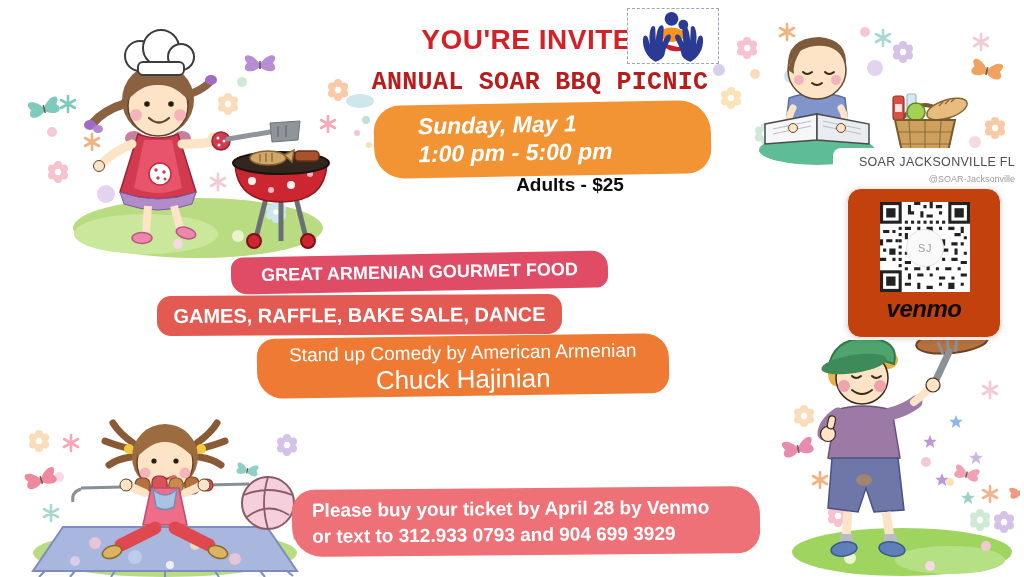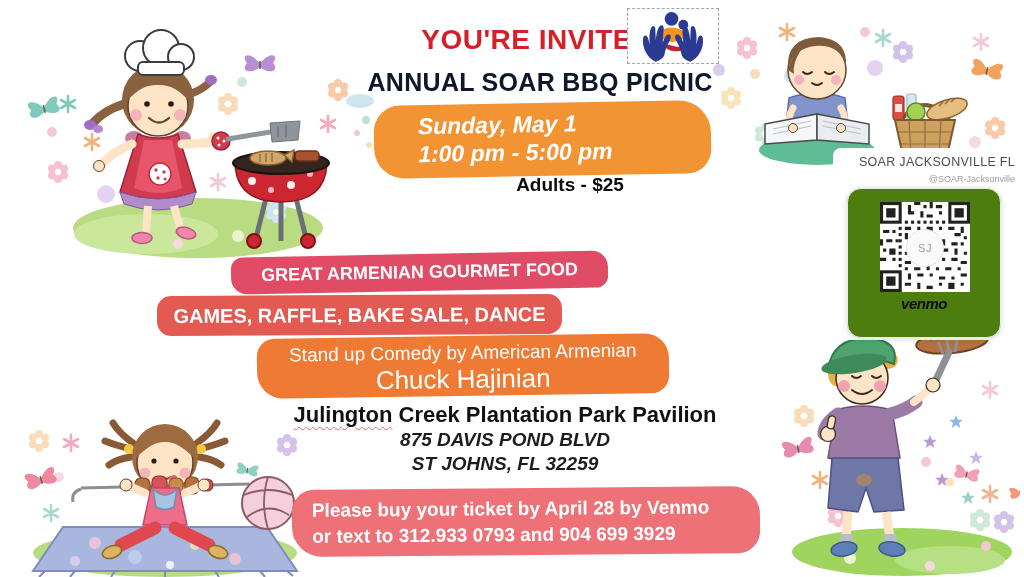--- a/index.html
+++ b/index.html
@@ -35,26 +35,26 @@
   .venue-name { font-size:22px; font-weight:bold; line-height:27px; }
   .venue-name .squiggle { text-decoration:underline wavy #d86a6a 1px; text-underline-offset:4px; }
   .venue-addr { font-size:19px; font-weight:bold; font-style:italic; line-height:24px; color:#1d1d1d; }
 
   .logo-box { left:627px; top:8px; width:92px; height:56px; background:#fff;
               border:1px dashed #97a6b8; }
 
   .social-panel { left:833px; top:148px; width:182px; height:192px; background:#fff; border-radius:8px; }
   .social-name { top:7px; width:100%; text-align:right; font-size:12.5px; color:#4d4d4d; letter-spacing:.3px; }
   .social-handle { top:26px; width:100%; text-align:right; font-size:9px; color:#9a9a9a; }
-  .qr-card { left:14px; top:40px; width:154px; height:150px; background:#4d7c0f; border:1px solid #ebebeb;
+  .qr-card { left:14px; top:40px; width:154px; height:150px; background:#c2410c; border:1px solid #ebebeb;
              border-radius:14px; box-shadow:0 1px 6px rgba(0,0,0,.16); }
   .sj-badge { left:58px; top:40px; width:38px; height:38px; border-radius:50%; background:#fafafa;
               border:1px solid #e3e3e3; color:#9aa0a6; font-size:11px; display:flex;
               align-items:center; justify-content:center; letter-spacing:.5px; }
-  .venmo { top:106px; width:100%; text-align:center; font-size:15px; font-weight:bold; font-style:italic;
+  .venmo { top:106px; width:100%; text-align:center; font-size:24px; font-weight:bold; font-style:italic;
            color:#0d0d0d; letter-spacing:-.5px; }
 
   .dot { border-radius:50%; }
 </style>
 </head>
 <body>
 
 <svg width="0" height="0" style="position:absolute">
   <defs>
     <g id="flw">
@@ -344,43 +344,38 @@
     <svg width="90" height="54" viewBox="0 0 91 55">
       <circle cx="44" cy="10" r="7" fill="#2b3a92"></circle>
       <circle cx="56" cy="16" r="5" fill="#2b3a92"></circle>
       <path d="M31,23 q13,-8 24,-1 q6,4 1,8 q-9,6 -18,2 q-10,-4 -7,-9 z" fill="#f7941d"></path>
       <path d="M34,34 q4,8 13,9 q10,1 14,-6 q-8,3 -14,1 q-8,-2 -13,-4 z" fill="#c8202f"></path>
       <path d="M28,54 C20,50 14,41 15,30 c.5,-4 4,-4 5,-.5 l2,7 c-1,-7 -.5,-13 1,-17 c1.5,-3.5 4.5,-2.5 4.5,1 l.5,12 c.5,-8 2,-13 4,-15 c2.5,-2.5 4.5,0 4,3.5 l-1,13 c2,-5 3.5,-7.5 5.5,-8 c3,-.5 3.5,2.5 2,5.5 c-3,6 -5,10 -5.5,14 c-.5,5 -8,8 -9,8 z" fill="#2b3a92"></path>
       <path d="M63,54 C71,50 77,41 76,30 c-.5,-4 -4,-4 -5,-.5 l-2,7 c1,-7 .5,-13 -1,-17 c-1.5,-3.5 -4.5,-2.5 -4.5,1 l-.5,12 c-.5,-8 -2,-13 -4,-15 c-2.5,-2.5 -4.5,0 -4,3.5 l1,13 c-2,-5 -3.5,-7.5 -5.5,-8 c-3,-.5 -3.5,2.5 -2,5.5 c3,6 5,10 5.5,14 c.5,5 8,8 9,8 z" fill="#2b3a92"></path>
     </svg>
   </div>
 
-  <div class="abs event-title nowrap" style="left: 335px; top: 68px; width: 410px; color: #0f172a;">ANNUAL SOAR BBQ PICNIC</div>
+  <div class="abs event-title nowrap" style="left: 335px; top: 68px; width: 410px; color: #b91c1c; font-family: Liberation Mono, monospace;">ANNUAL SOAR BBQ PICNIC</div>
 
   <div class="abs banner banner-date" style="background-color: rgb(243, 148, 52);">
     <div class="nowrap">Sunday, May 1</div>
     <div class="nowrap">1:00 pm - 5:00 pm</div>
   </div>
 
   <div class="abs prices">
     <div class="pre nowrap">Adults - $25</div>
   </div>
 
   <div class="abs banner banner-food nowrap" style="background-color: rgb(224, 76, 102);">GREAT ARMENIAN GOURMET FOOD</div>
   <div class="abs banner banner-games nowrap" style="background-color: rgb(226, 90, 82);">GAMES, RAFFLE, BAKE SALE, DANCE</div>
   <div class="abs banner banner-comedy" style="background-color: rgb(238, 122, 51);">
     <div class="l1 nowrap">Stand up Comedy by American Armenian</div>
     <div class="l2 nowrap">Chuck Hajinian</div>
   </div>
 
-  <div class="abs venue">
-    <div class="venue-name nowrap"><span class="squiggle">Julington</span><span class="pre"> Creek Plantation Park Pavilion</span></div>
-    <div class="venue-addr nowrap">875 DAVIS POND BLVD</div>
-    <div class="venue-addr nowrap">ST JOHNS, FL 32259</div>
-  </div>
 
   <div class="abs banner banner-tickets" style="background-color: rgb(237, 113, 118);">
     <div class="nowrap">Please buy your ticket by April 28 by Venmo</div>
     <div class="nowrap">or text to 312.933 0793 and 904 699 3929</div>
   </div>
 
   <div class="abs social-panel">
     <div class="abs social-name nowrap">SOAR JACKSONVILLE FL</div>
     <div class="abs social-handle nowrap">@SOAR-Jacksonville</div>
     <div class="abs qr-card">

